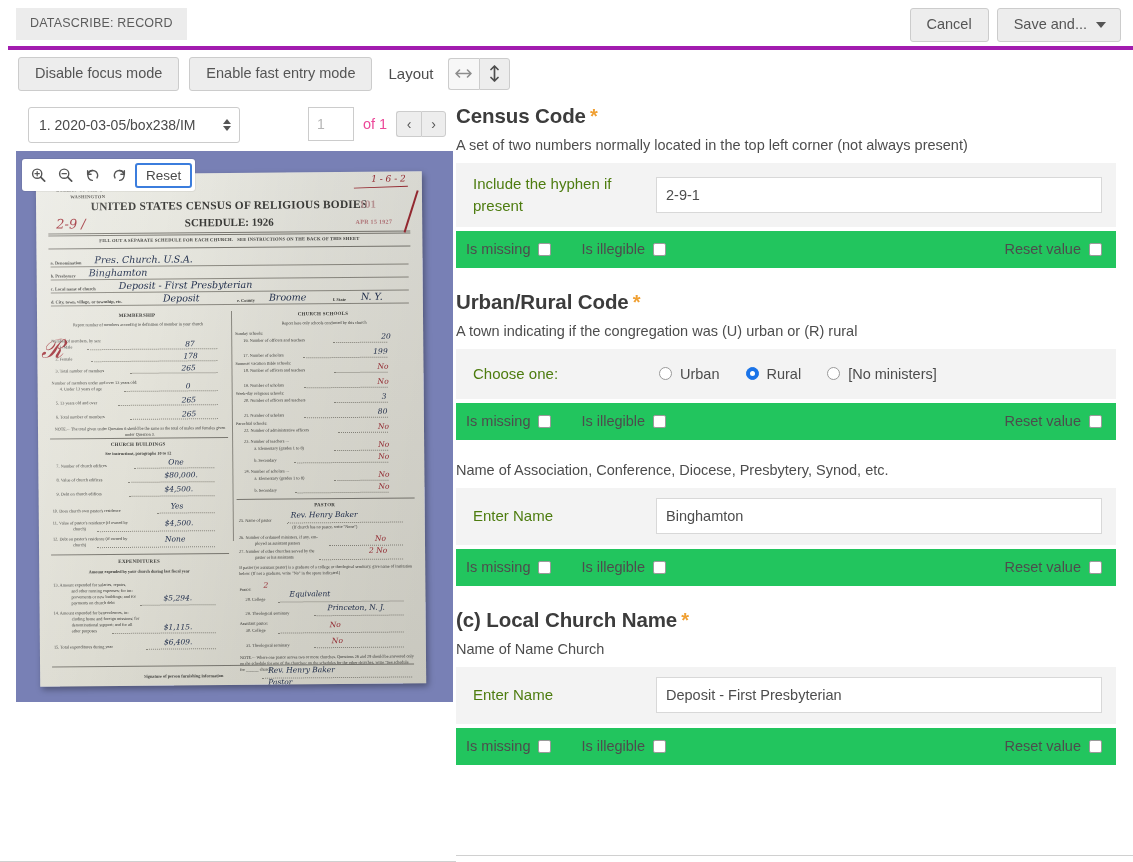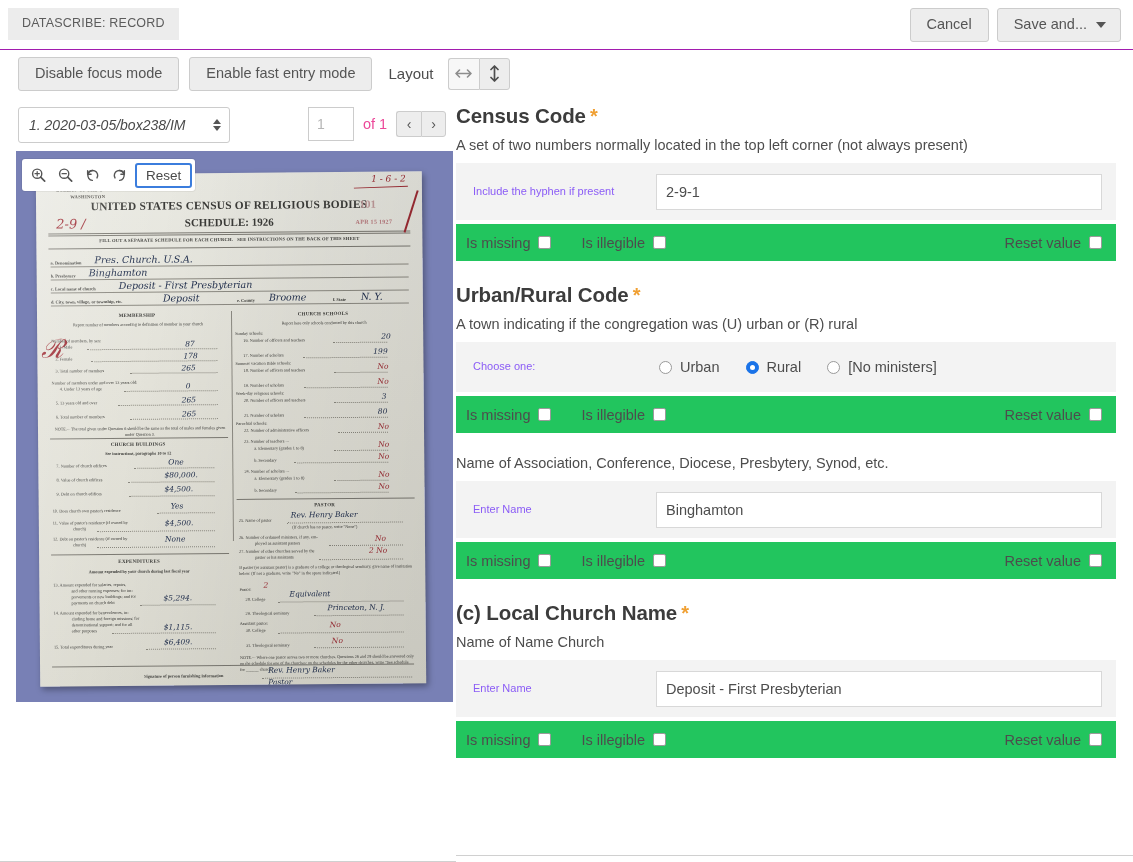--- a/index.html
+++ b/index.html
@@ -9,22 +9,23 @@
     background: #ffffff;
     font-family: "Liberation Sans", sans-serif;
     color: #4a4a4a;
     overflow: hidden;
   }
 
   
   #topbar {
     position: relative;
     height: 50px;
-    border-bottom: 1px solid #a21caf;
+    border-bottom: 4px solid #a21caf;
     background: #ffffff;
+    margin-left: 8px;
   }
   #brand-tab {
     position: absolute;
     left: 8px; top: 8px;
     background: #ececec;
     color: #5c5c5c;
     font-size: 12.5px;
     letter-spacing: .2px;
     padding: 9px 14px 10px 14px;
     line-height: 1;
@@ -78,24 +79,23 @@
     cursor: pointer;
     color: #777;
   }
   .seg.first { border-radius: 3px 0 0 3px; border-right: none; background: #f7f7f7; }
   .seg.last  { border-radius: 0 3px 3px 0; }
   .seg svg { display: block; }
 
   
   #navrow {
     position: absolute;
-    left: 18px; top: 107px;
+    left: 28px; top: 107px;
     display: flex;
     align-items: center;
-    font-style: italic;
   }
   #image-select {
     width: 212px; height: 36px;
     border: 1px solid #ccc;
     border-radius: 3px;
     background: #fff;
     display: flex; align-items: center;
     padding: 0 8px 0 10px;
     font-size: 14px;
     color: #4a4a4a;
@@ -259,22 +259,22 @@
   }
   .input-row {
     background: #f3f3f3;
     display: flex;
     align-items: center;
     min-height: 57px;
     padding: 10px 14px 10px 10px;
   }
   .input-label {
     width: 190px;
-    font-size: 11px;
-    color: #8b5cf6;
+    font-size: 15px;
+    color: #4d7c0f;
     padding-left: 7px;
     padding-right: 8px;
     line-height: 1.45;
   }
   .text-input {
     flex: 1;
     height: 36px;
     border: 1px solid #d8d8d8;
     background: #ffffff;
     font-size: 14.5px;

